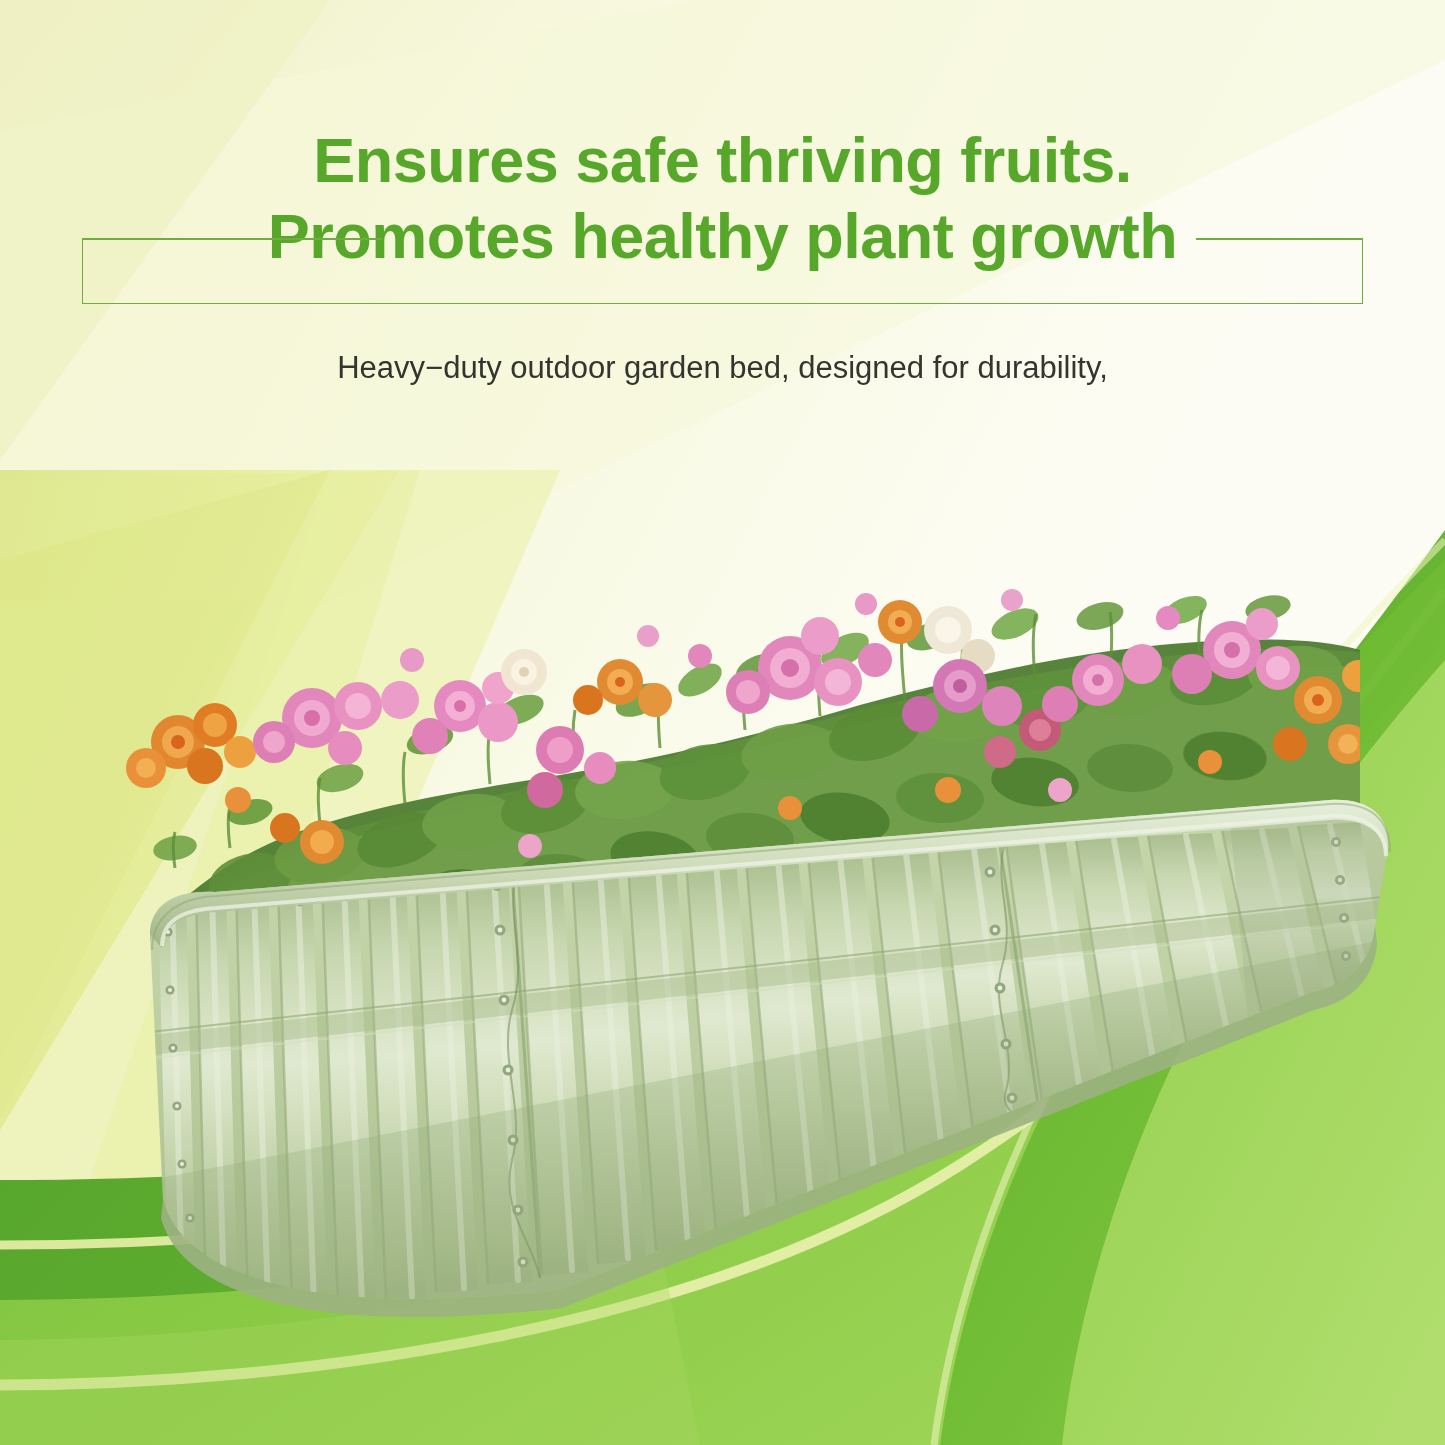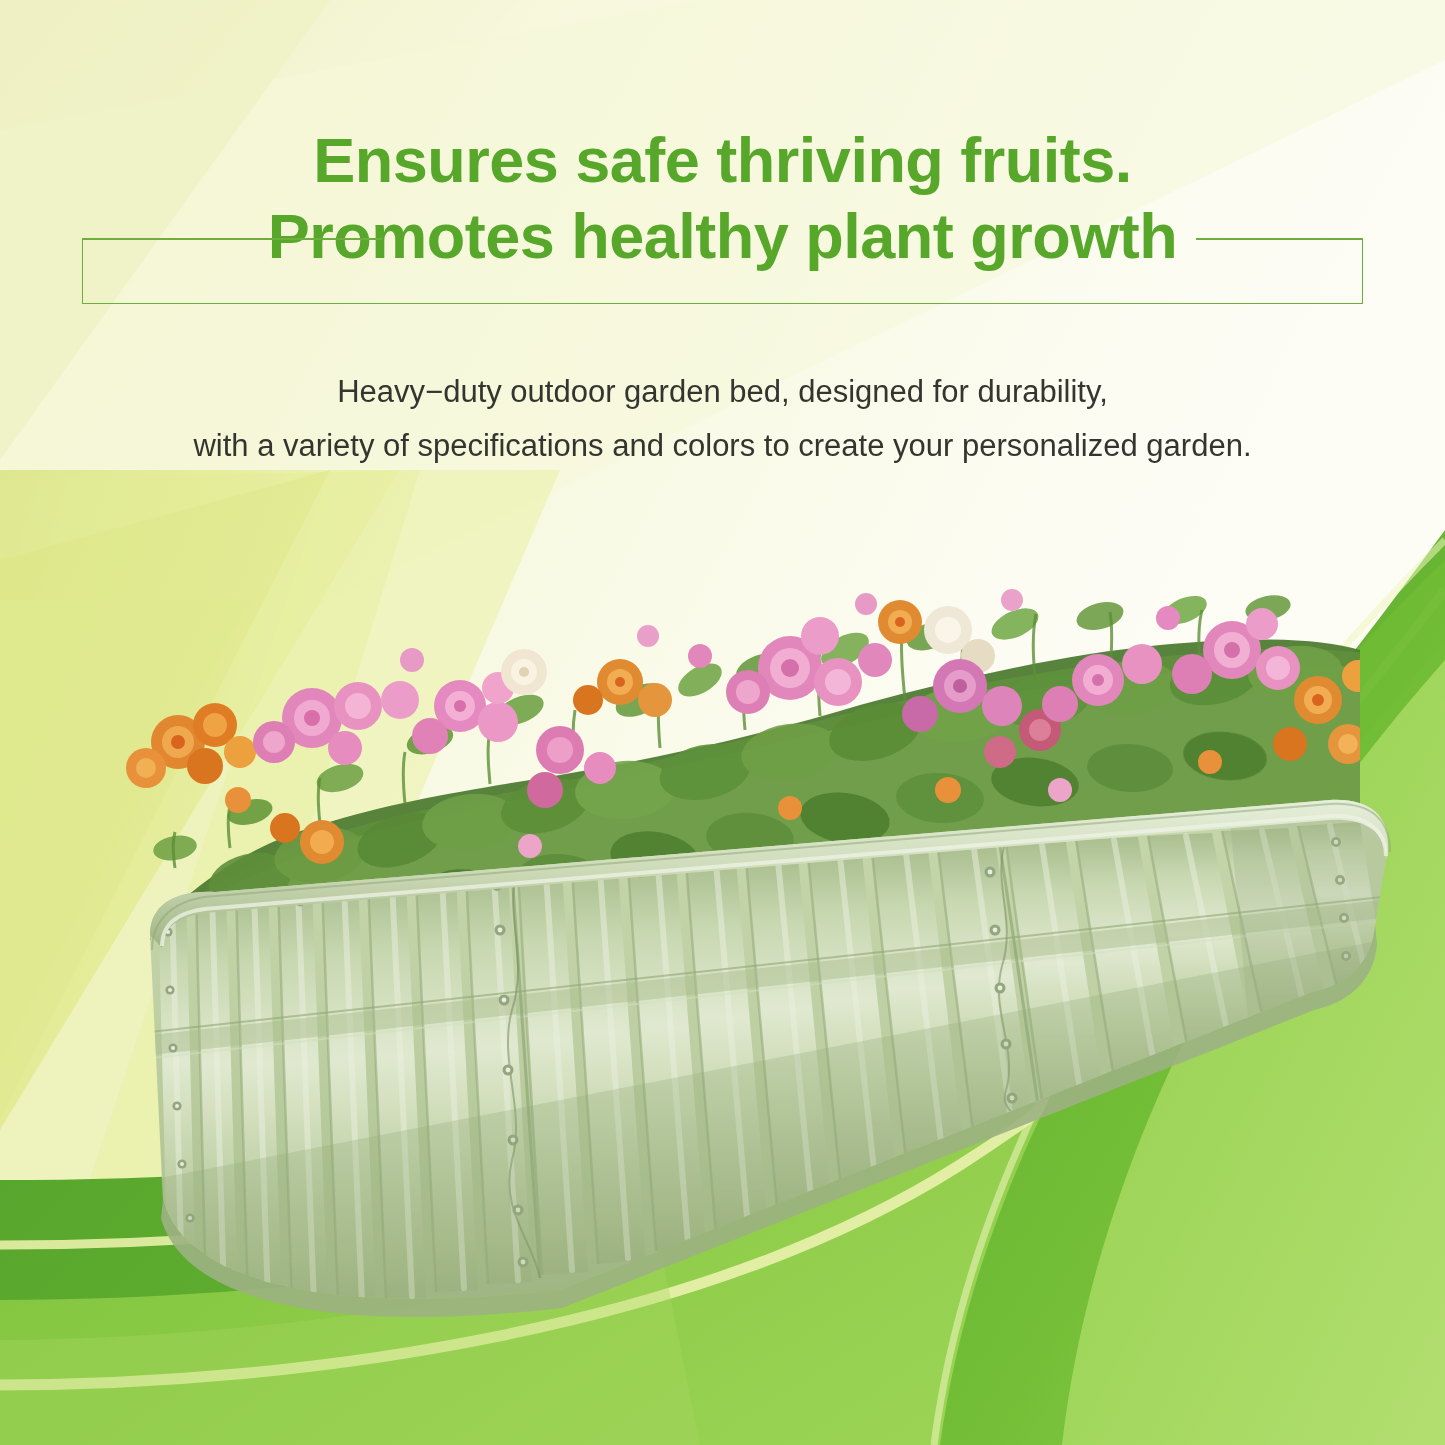--- a/index.html
+++ b/index.html
@@ -58,21 +58,21 @@
     background:#6fae3e;
   }
   .frame-left   { left:0;    top:0;  width:1px;  height:66px; }
   .frame-right  { right:0;   top:0;  width:1px;  height:66px; }
   .frame-bottom { left:0;    bottom:0; width:1281px; height:1px; }
   .frame-top-l  { left:0;    top:0;  width:300px; height:1.5px; }
   .frame-top-r  { left:1114px; top:0; width:167px; height:1.5px; }
 
   .subtitle{
     position:absolute;
-    left:0; top:365px;
+    left:0; top:341px;
     width:1445px;
     color:#35352f;
     font-size:31px;
     line-height:54px;
     font-weight:normal;
     text-align:center;
     white-space:nowrap;
   }
   .subtitle .ln{ display:block; }
 
@@ -664,18 +664,17 @@
     <div class="frame">
       <span class="frame-edge frame-top-l"></span>
       <span class="frame-edge frame-top-r"></span>
       <span class="frame-edge frame-left"></span>
       <span class="frame-edge frame-right"></span>
       <span class="frame-edge frame-bottom"></span>
     </div>
 
     <div class="subtitle">
       <span class="ln">Heavy−duty outdoor garden bed, designed for durability,</span>
-      <span class="ln">with a variety of specifications and colors to create your personalized garden.</span>
     </div>
 
   </div>
 
 </div>
 
 </body></html>

